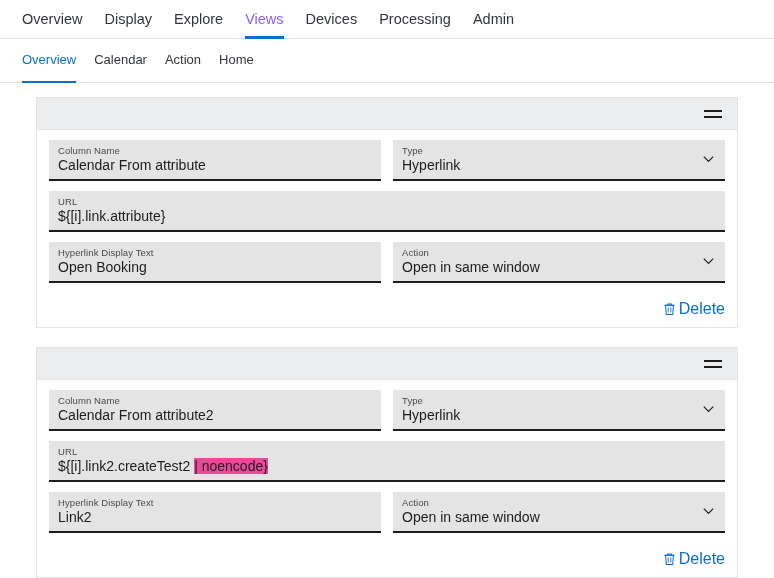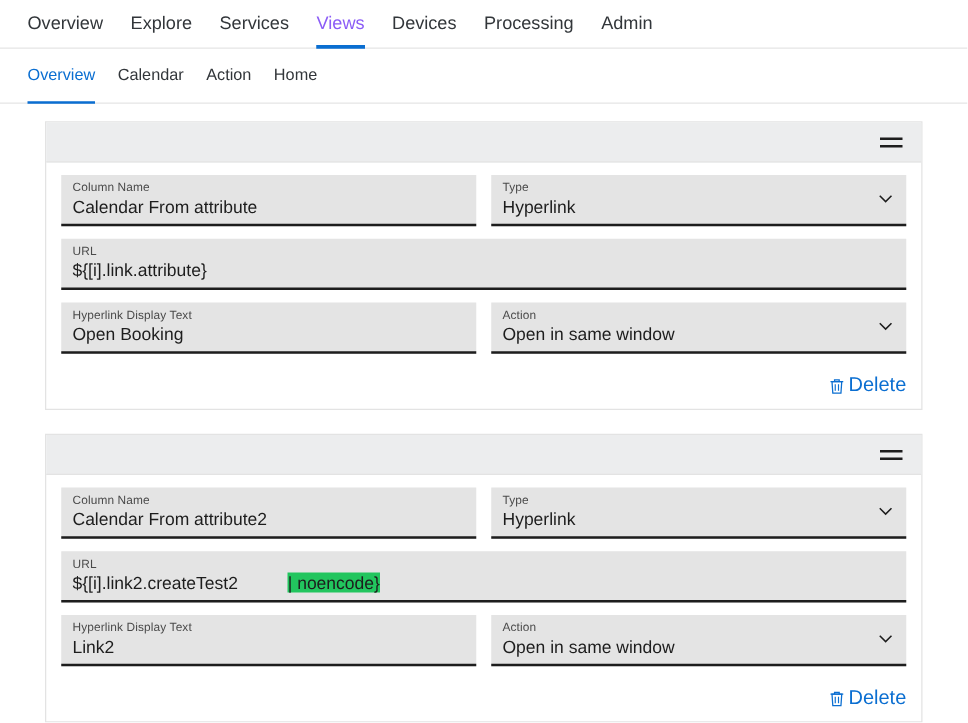--- a/index.html
+++ b/index.html
@@ -129,23 +129,22 @@
     letter-spacing: .1px;
   }
   .field-value {
     font-size: 14px;
     line-height: 19px;
     color: #1d1d1d;
     white-space: nowrap;
     overflow: hidden;
   }
   .field-value .hl {
-    background: #22c55e;
+    background: #ec4899;
     color: #1d1d1d;
-    margin-left: 36px;
   }
 
   .chevron {
     position: absolute;
     right: 9px;
     top: 11px;
     width: 15px;
     height: 15px;
     pointer-events: none;
   }
@@ -166,22 +165,22 @@
     cursor: pointer;
     text-decoration: none;
   }
   .trash-icon { width: 13px; height: 14px; display: block; }
 </style>
 </head>
 <body>
 
 <div class="topnav">
   <div class="topnav-item"><span>Overview</span></div>
+  <div class="topnav-item"><span>Display</span></div>
   <div class="topnav-item"><span>Explore</span></div>
-  <div class="topnav-item"><span>Services</span></div>
   <div class="topnav-item active"><span>Views</span></div>
   <div class="topnav-item"><span>Devices</span></div>
   <div class="topnav-item"><span>Processing</span></div>
   <div class="topnav-item"><span>Admin</span></div>
 </div>
 
 <div class="subnav">
   <div class="subnav-item active"><span>Overview</span></div>
   <div class="subnav-item"><span>Calendar</span></div>
   <div class="subnav-item"><span>Action</span></div>

